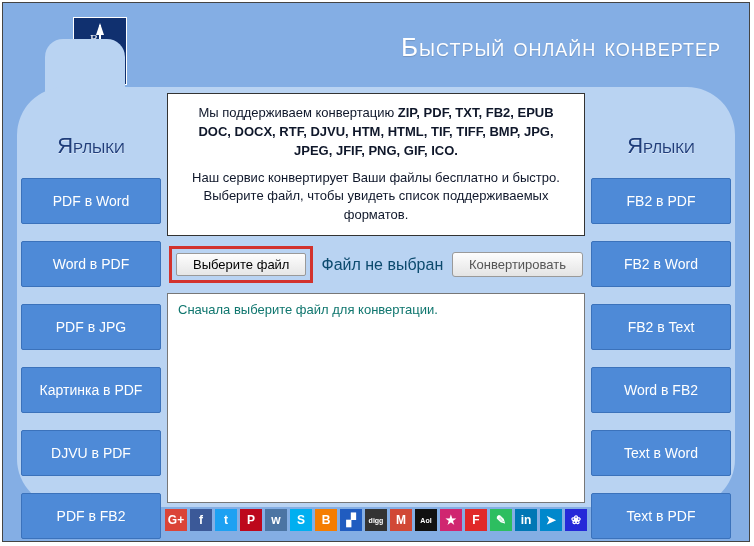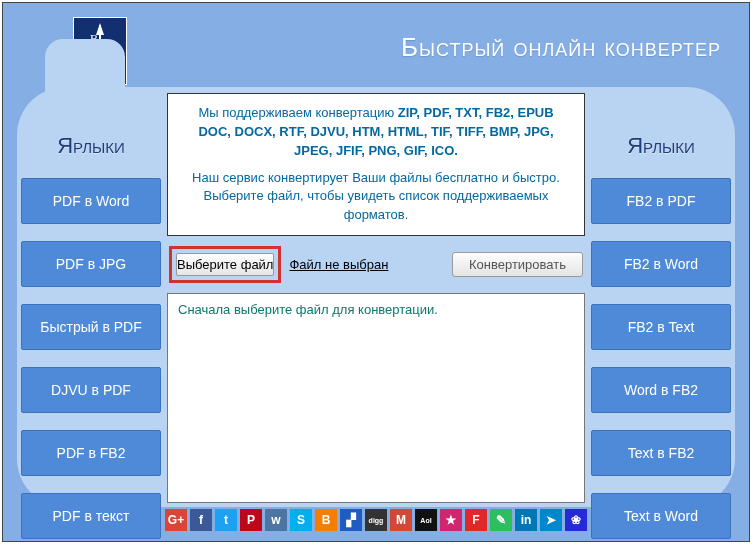--- a/index.html
+++ b/index.html
@@ -113,47 +113,46 @@
     flex-direction: column;
     gap: 10px;
   }
   .info-box {
     background: #fff;
     border: 1px solid #333;
     padding: 10px 14px;
     font-size: 13px;
     line-height: 1.45;
     text-align: center;
-    color: #0369a1;
+    color: #0f172a;
   }
   .info-box .strong { font-weight: bold; }
 
   .picker-row {
     display: flex;
     align-items: center;
     gap: 8px;
     padding: 0 2px;
   }
   .choose-wrap {
     border: 3px solid #d2322d;
     padding: 4px;
     display: inline-flex;
   }
   .choose-btn {
     font: 13px Arial;
-    padding: 3px 0;
+    padding: 3px 16px;
     background: linear-gradient(#fdfdfd,#e6e6e6);
     border: 1px solid #999;
     border-radius: 2px;
     cursor: pointer;
   }
   .file-status {
-    color: #000000;
-    font-size: 13px;
-    text-decoration: underline;
+    color: #0c4a6e;
+    font-size: 16px;
   }
   .convert-btn {
     margin-left: auto;
     font: 13px Arial;
     padding: 4px 16px;
     background: linear-gradient(#fdfdfd,#e4e4e4);
     border: 1px solid #9a9a9a;
     border-radius: 3px;
     color: #555;
     cursor: pointer;
@@ -211,22 +210,23 @@
   <div class="decor-layer">
     <div class="decor-tab"></div>
     <div class="decor-fill"></div>
   </div>
 
   <div class="content">
 
     <div class="sidebar">
       <div class="sidebar-title">Ярлыки</div>
       <a class="nav-chip">PDF в Word</a>
+      <a class="nav-chip">Word в PDF</a>
       <a class="nav-chip">PDF в JPG</a>
-      <a class="nav-chip">Быстрый в PDF</a>
+      <a class="nav-chip">Картинка в PDF</a>
       <a class="nav-chip">DJVU в PDF</a>
       <a class="nav-chip">PDF в FB2</a>
       <a class="nav-chip">PDF в текст</a>
     </div>
 
     <div class="center">
 
       <div class="info-box">
         <div>
           <span>Мы поддерживаем конвертацию </span><span class="strong">ZIP, PDF, TXT, FB2, EPUB DOC, DOCX, RTF, DJVU, HTM, HTML, TIF, TIFF, BMP, JPG, JPEG, JFIF, PNG, GIF, ICO.</span>
@@ -248,21 +248,20 @@
       </div>
 
     </div>
 
     <div class="sidebar">
       <div class="sidebar-title">Ярлыки</div>
       <a class="nav-chip">FB2 в PDF</a>
       <a class="nav-chip">FB2 в Word</a>
       <a class="nav-chip">FB2 в Text</a>
       <a class="nav-chip">Word в FB2</a>
-      <a class="nav-chip">Text в FB2</a>
       <a class="nav-chip">Text в Word</a>
       <a class="nav-chip">Text в PDF</a>
     </div>
 
   </div>
 
   <div class="social-bar">
       <a class="s" style="background: rgb(219, 68, 55); font-size: 12px;">G+</a>
       <a class="s" style="background: rgb(59, 89, 152); font-size: 12px;">f</a>
       <a class="s" style="background: rgb(29, 161, 242); font-size: 12px;">t</a>

